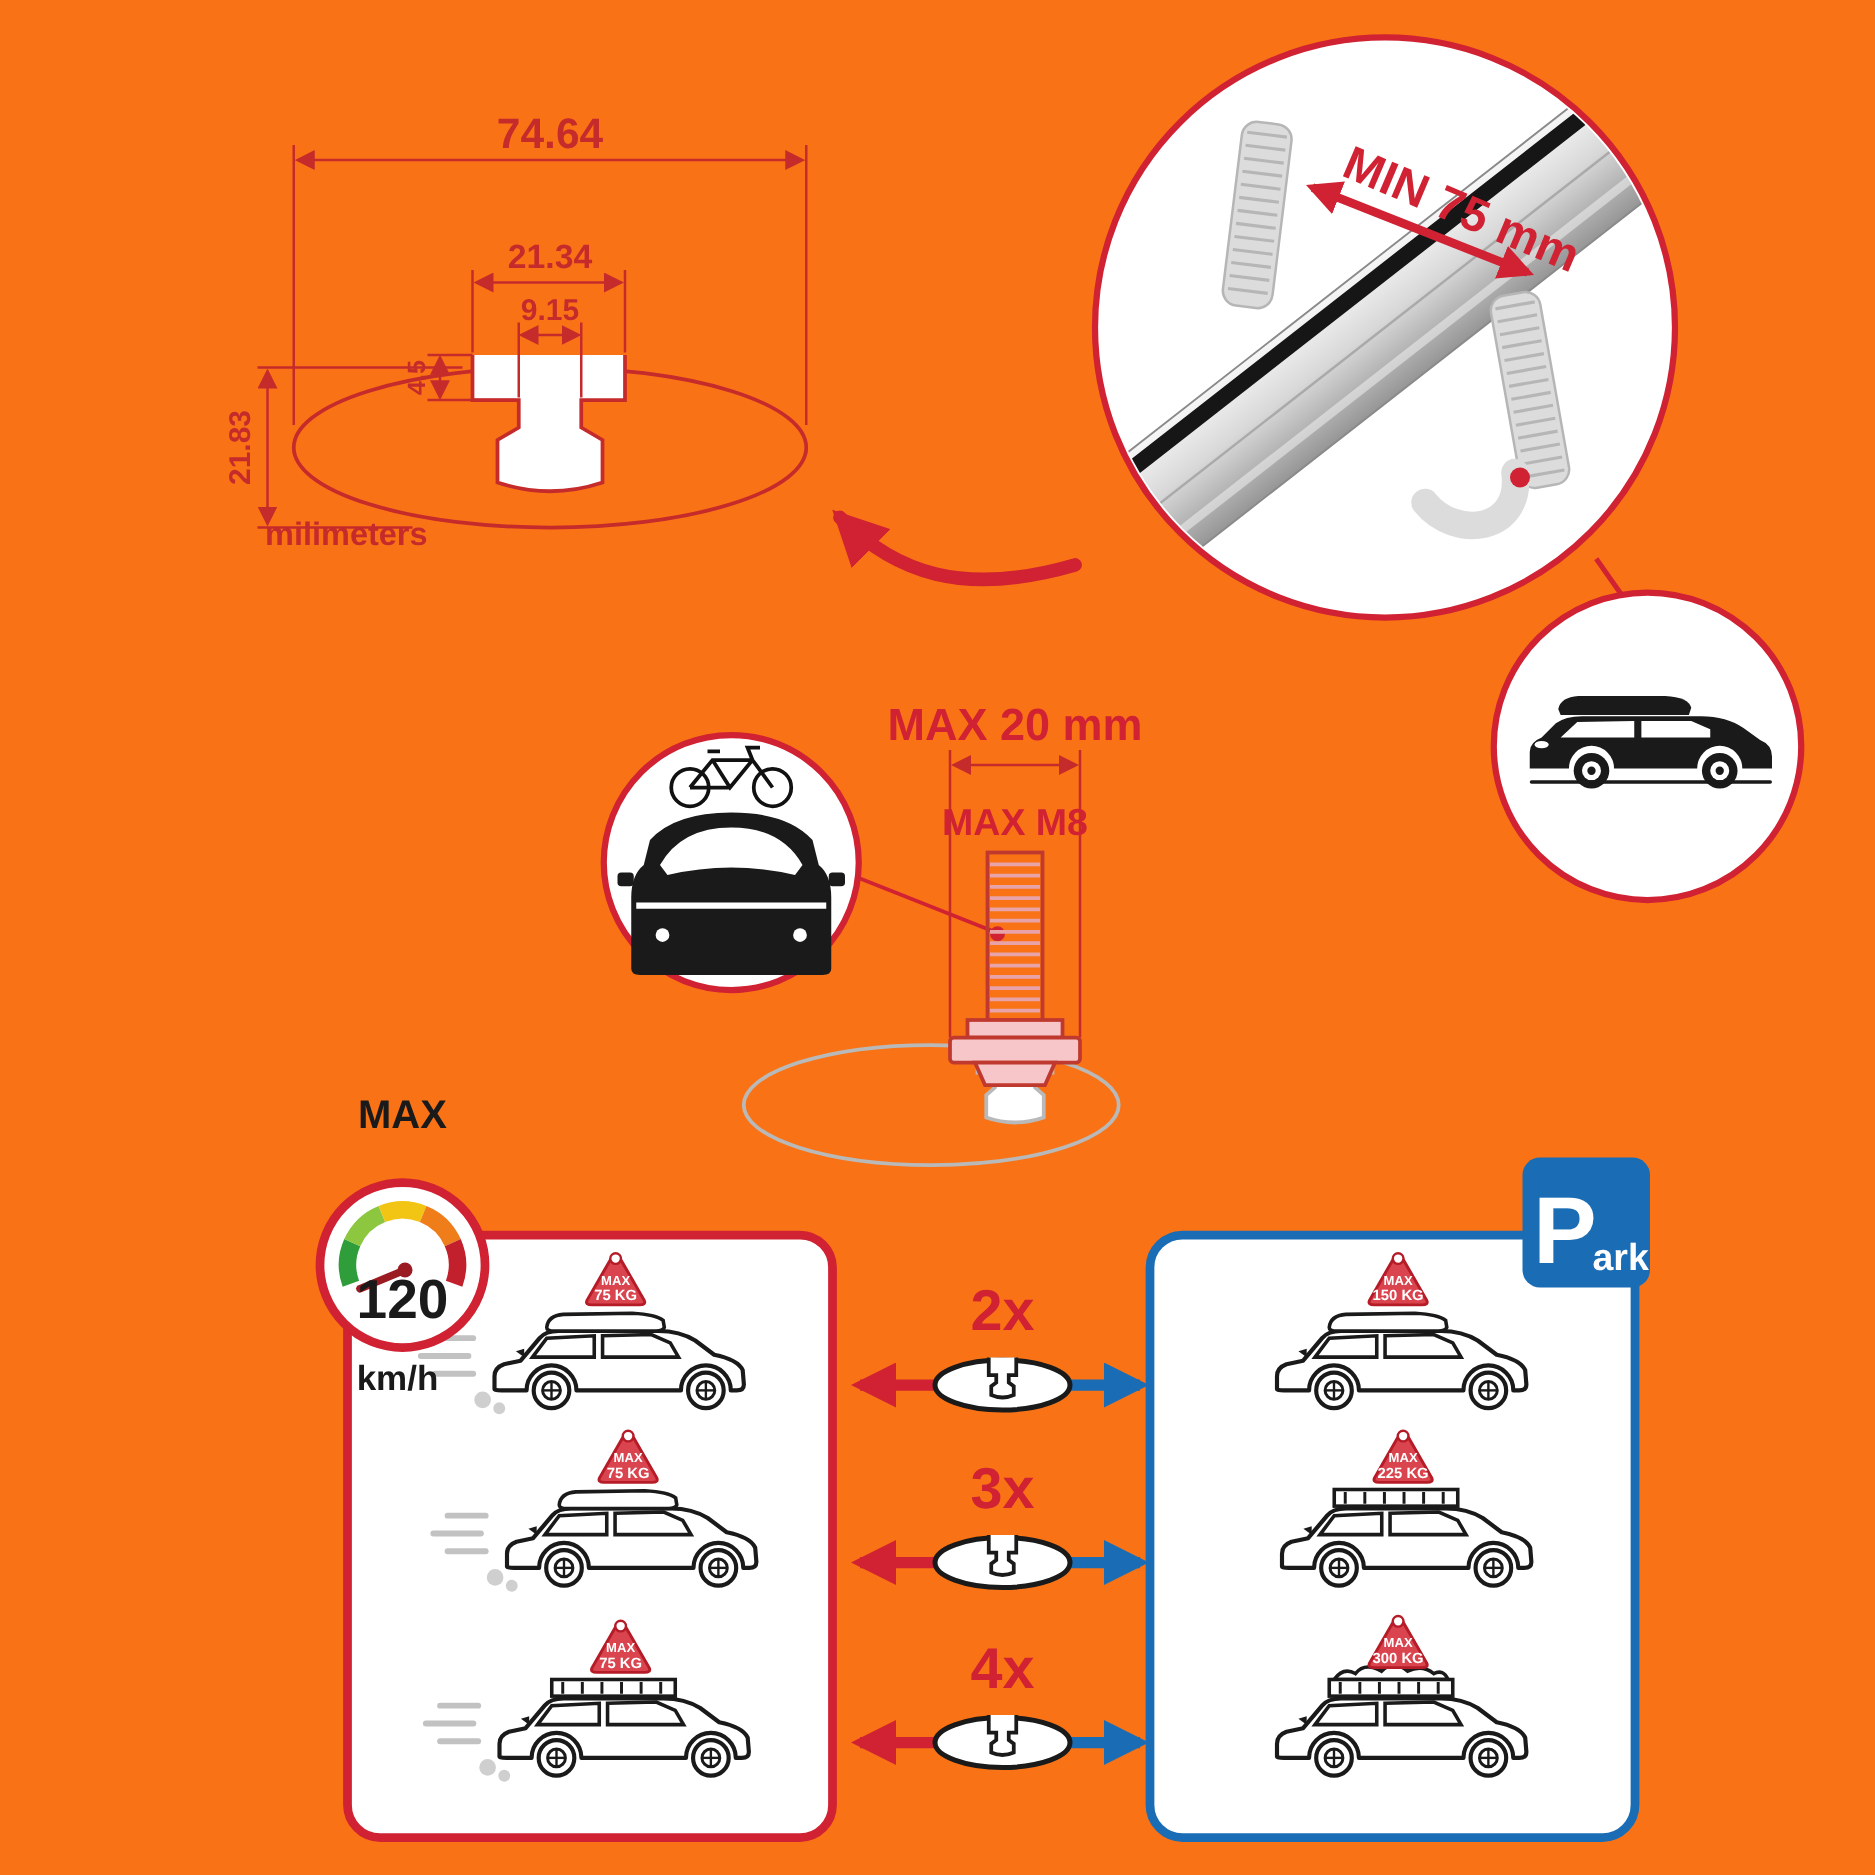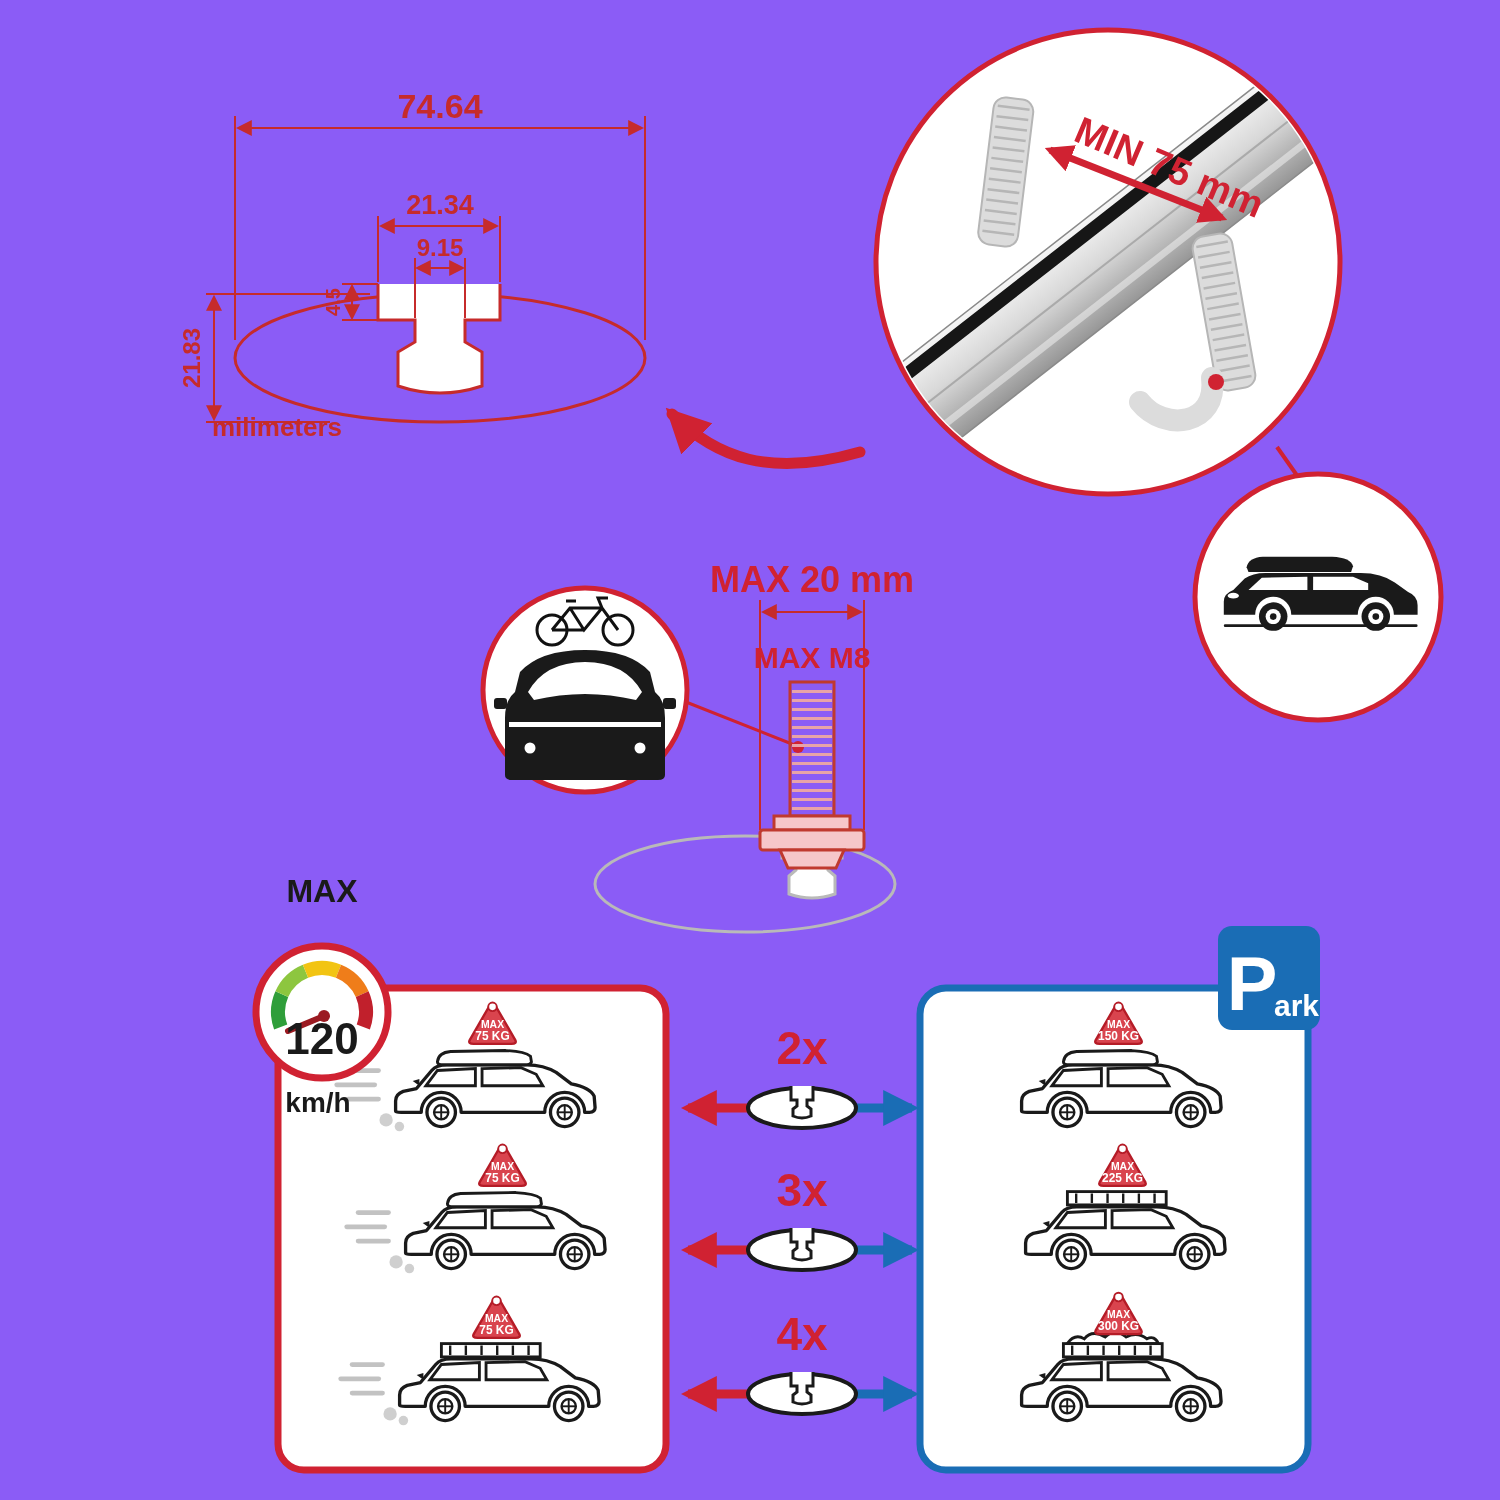--- a/index.html
+++ b/index.html
@@ -1,16 +1,16 @@
 <!DOCTYPE html>
 <html><head>
 <meta charset="utf-8">
 <style>
   html,body{margin:0;padding:0;background:#ffffff;}
-  .canvas{position:relative;width:1500px;height:1500px;background:#8b5cf6;overflow:hidden;
+  .canvas{position:relative;width:1500px;height:1500px;background:#f97316;overflow:hidden;
           font-family:"Liberation Sans",sans-serif;}
   svg{position:absolute;left:0;top:0;}
   text{font-family:"Liberation Sans",sans-serif;}
   .t-red{fill:#d02232;font-weight:bold;}
   .t-drawred{fill:#c62b2b;font-weight:bold;}
   .t-black{fill:#1a1a1a;font-weight:bold;}
   .t-white{fill:#ffffff;font-weight:bold;}
   .mid{text-anchor:middle;}
   .dimline{stroke:#c62b2b;stroke-width:2;fill:none;}
   .extline{stroke:#c62b2b;stroke-width:2;fill:none;}

